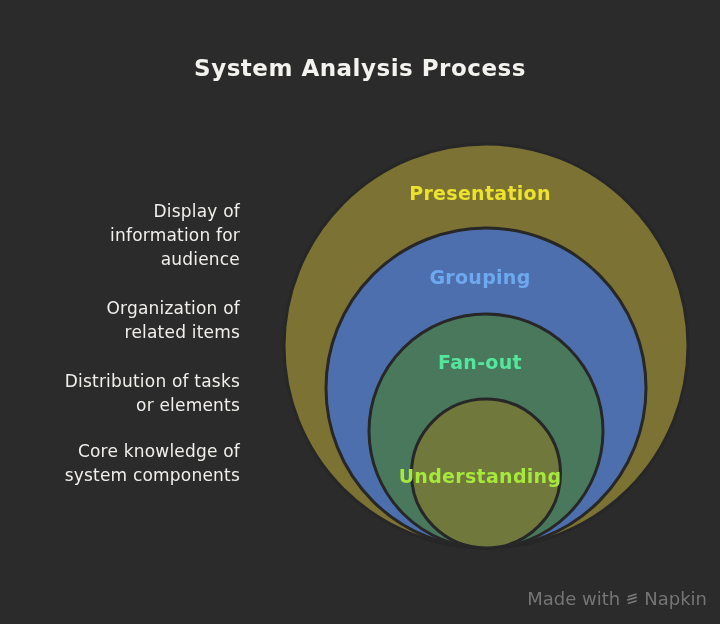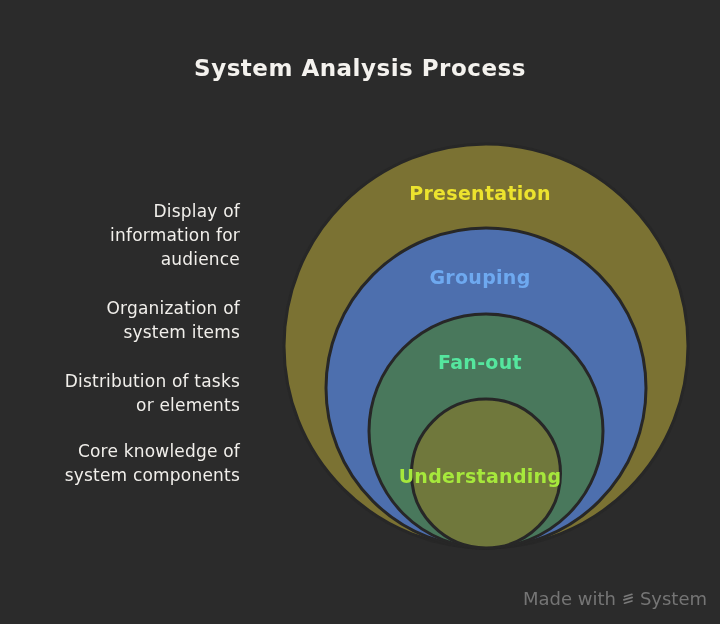--- a/index.html
+++ b/index.html
@@ -69,21 +69,21 @@
 <body>
 
 <div class="canvas">
 
   <h1 class="title">System Analysis Process</h1>
 
   <div class="desc desc-1">Display of
 information for
 audience</div>
   <div class="desc desc-2">Organization of
-system items</div>
+related items</div>
   <div class="desc desc-4">Core knowledge of
 system components</div>
   <div class="desc desc-3">Distribution of tasks
 or elements</div>
 
   <svg class="diagram-svg" width="720" height="624" viewBox="0 0 720 624">
     <circle cx="486" cy="346" r="202" fill="#7b7233"></circle>
     <circle cx="486" cy="388" r="160" fill="#4d6fae"></circle>
     <circle cx="486" cy="431" r="117" fill="#49785c"></circle>
     <circle cx="486" cy="473.5" r="74.5" fill="#70783c"></circle>
@@ -96,16 +96,16 @@
 
   <div class="footer">
     <span>Made with</span>
     <svg class="napkin-icon" width="14" height="14" viewBox="0 0 16 16">
       <g stroke="#7a7a7a" stroke-width="1.9" stroke-linecap="round" fill="none">
         <path d="M4 5.2 L12.5 2.6"></path>
         <path d="M3.2 9 L12.8 6.1"></path>
         <path d="M4 12.8 L12.5 10.2"></path>
       </g>
     </svg>
-    <span>System</span>
+    <span>Napkin</span>
   </div>
 
 </div>
 
 </body></html>

